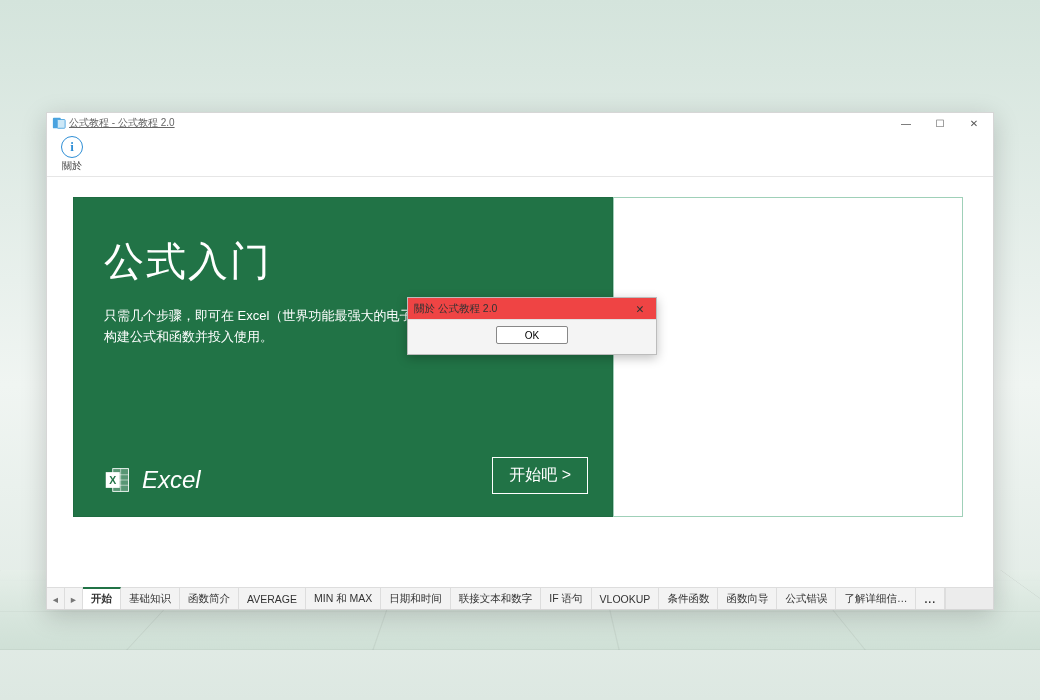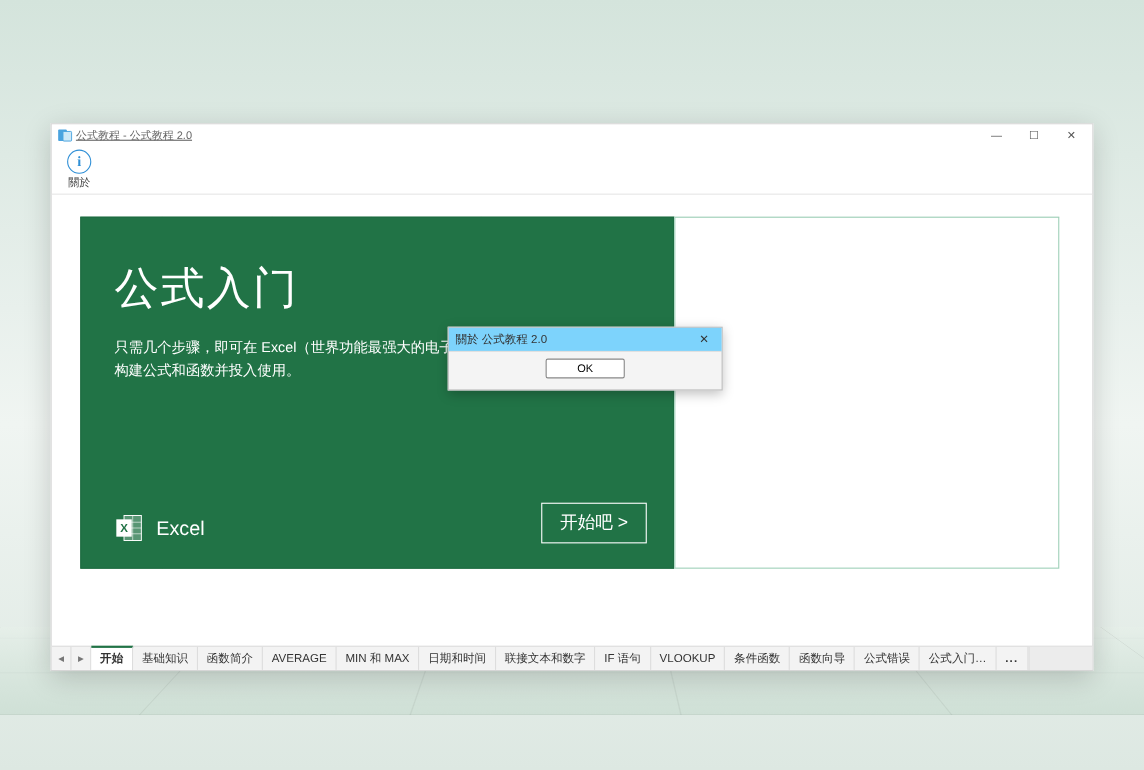--- a/index.html
+++ b/index.html
@@ -48,21 +48,21 @@
 .sheet-wrap { position:absolute; inset:0; padding:0 2px; }
 .green-left {
   position:absolute; top:20px; left:26px; width:540px; height:320px;
   background:#217346; color:#fff; padding:36px 30px 18px;
   border:1px solid #1e6b41;
 }
 .green-left h1 { font-size:40px; font-weight:300; letter-spacing:2px; }
 .green-left p { margin-top:16px; font-size:13px; line-height:1.65; max-width:430px; }
 .excel-brand { position:absolute; bottom:22px; left:30px; display:flex; align-items:center; gap:10px; }
 .excel-brand svg { width:28px; height:28px; }
-.excel-brand span { font-size:18px; font-weight:300; }
+.excel-brand span { font-size:24px; font-weight:300;font-style:italic; }
 .start-btn {
   position:absolute; bottom:22px; right:24px;
   border:1.5px solid #fff; color:#fff; background:transparent;
   padding:7px 16px; font-size:16px; cursor:pointer;
 }
 .right-white {
   position:absolute; top:20px; left:566px; right:30px; height:320px;
   background:#fff; border:1px solid #9fd0b8;
 }
 .gridline { position:absolute; top:20px; left:26px; right:30px; height:1px; background:#d6e8de; }
@@ -76,21 +76,21 @@
 .sheet-tabs .tab { padding:0 8px; display:flex; align-items:center; border-right:1px solid #ddd; white-space:nowrap; cursor:default; }
 .sheet-tabs .tab.active { background:#fff; font-weight:bold; border-top:2px solid #217346; margin-top:-1px; }
 .sheet-tabs .tab.more { font-weight:bold; letter-spacing:1px; }
 .sheet-tabs .scroll-track { flex:1; background:#ececec; border-left:1px solid #ddd; position:relative; }
 .dialog {
   position:absolute; top:184px; left:360px; width:250px;
   background:#f4f4f4; border:1px solid #bcbcbc;
   box-shadow:0 3px 10px rgba(0,0,0,0.25);
   font-size:10.5px; color:#333;
 }
-.dialog .dtitle { height:22px; display:flex; align-items:center; padding:0 6px; background:#7dd3fc; border-bottom:1px solid #e0e0e0;justify-content:center; }
+.dialog .dtitle { height:22px; display:flex; align-items:center; padding:0 6px; background:#ef4444; border-bottom:1px solid #e0e0e0;justify-content:center; }
 .dialog .dtitle .txt { flex:1; }
 .dialog .dtitle .x { width:20px; text-align:center; cursor:default; }
 .dialog .dbody { display:flex; padding:10px 10px 6px; gap:10px; }
 .dialog .dicon { width:30px; height:30px; flex-shrink:0; }
 .dialog .dicon svg { width:30px; height:30px; }
 .dialog .dtext div { line-height:1.6; }
 .dialog .dfoot { display:flex; justify-content:center; padding:6px 0 10px; }
 .dialog .okbtn { width:72px; height:18px; font-size:10px; background:#fff; border:1px solid #888; border-radius:2px; cursor:default; }
 </style>
 </head>
@@ -160,21 +160,21 @@
       <div class="tab">函数简介</div>
       <div class="tab">AVERAGE</div>
       <div class="tab">MIN 和 MAX</div>
       <div class="tab">日期和时间</div>
       <div class="tab">联接文本和数字</div>
       <div class="tab">IF 语句</div>
       <div class="tab">VLOOKUP</div>
       <div class="tab">条件函数</div>
       <div class="tab">函数向导</div>
       <div class="tab">公式错误</div>
-      <div class="tab">公式入门…</div>
+      <div class="tab">了解详细信…</div>
       <div class="tab more">...</div>
       <div class="scroll-track"></div>
     </div>
   </div>
 
   <div class="dialog">
     <div class="dtitle">
       <span class="txt">關於 公式教程 2.0</span>
       <span class="x">✕</span>
     </div>

